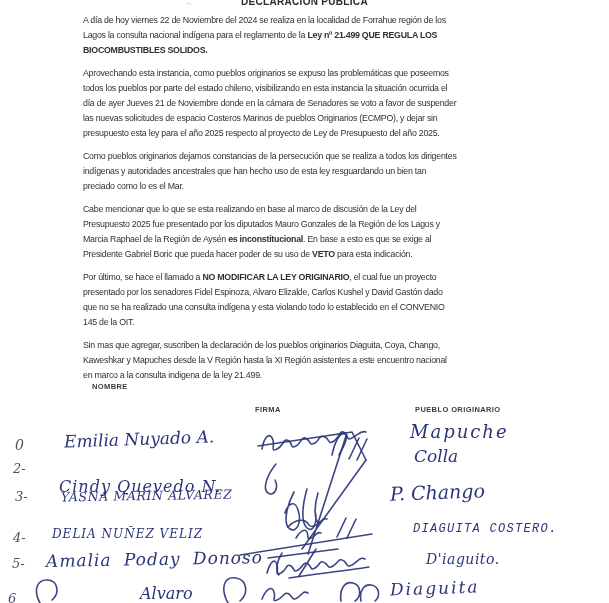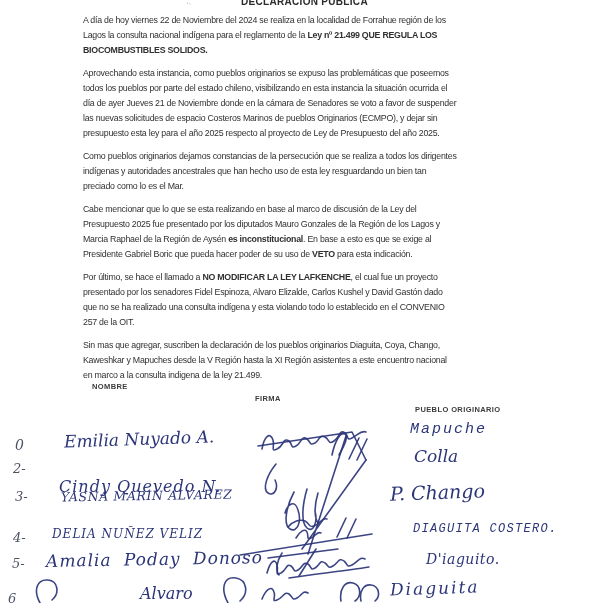--- a/index.html
+++ b/index.html
@@ -28,32 +28,32 @@
   }
   .body-text-block p{margin:0 8px 8px 0;}
   .body-text-block .bold{font-weight:bold;}
   
   .col-header{
     position:absolute;
     font-size:7.5px;font-weight:bold;letter-spacing:.4px;
     color:#3b3b3b;
   }
   .hdr-nombre{left:92px;top:382px;}
-  .hdr-firma{left:255px;top:394px;}
+  .hdr-firma{left:255px;top:405px;}
   .hdr-pueblo{left:415px;top:405px;}
   .sig-row span{
     position:absolute;white-space:nowrap;
     font-family:"DejaVu Serif",serif;font-style:italic;
     color:var(--ink,#2b3578);
   }
   .sig-row .num{color:#4c5164;}
   
   .r1 .num{left:15px;top:437px;font-size:14px;}
   .r1 .name{left:64px;top:429px;font-size:17px;transform:rotate(-2deg);}
-  .r1 .pueblo{left:410px;top:421px;font-size:15px;letter-spacing:2px;font-family:Liberation Mono, monospace;}
+  .r1 .pueblo{left:410px;top:421px;font-size:18px;letter-spacing:2px;}
   
   .r2 .num{left:13px;top:461px;font-size:13px;}
   .r2 .name{left:59px;top:477px;font-size:16px;letter-spacing:1px;}
   .r2 .pueblo{left:414px;top:446px;font-size:17px;}
   
   .r3 .num{left:15px;top:489px;font-size:13px;}
   .r3 .name{left:61px;top:488px;font-size:12.5px;text-transform:uppercase;letter-spacing:.6px;transform:rotate(-1deg);}
   .r3 .pueblo{left:390px;top:481px;font-size:19px;transform:rotate(-2deg);}
   
   .r4 .num{left:13px;top:530px;font-size:13px;}
@@ -81,21 +81,21 @@
 
   <span class="scan-artifact">··</span>
 
   <h1 class="doc-title">DECLARACIÓN PÚBLICA</h1>
 
   <div class="body-text-block" id="paragraphs">
       <p><span>A día de hoy viernes 22 de Noviembre del 2024 se realiza en la localidad de Forrahue región de los Lagos la consulta nacional indígena para el reglamento de la </span><span class="bold">Ley nº 21.499 QUE REGULA LOS BIOCOMBUSTIBLES SOLIDOS.</span></p>
       <p><span>Aprovechando esta instancia, como pueblos originarios se expuso las problemáticas que poseemos todos los pueblos por parte del estado chileno, visibilizando en esta instancia la situación ocurrida el día de ayer Jueves 21 de Noviembre donde en la cámara de Senadores se voto a favor de suspender las nuevas solicitudes de espacio Costeros Marinos de pueblos Originarios (ECMPO), y dejar sin presupuesto esta ley para el año 2025 respecto al proyecto de Ley de Presupuesto del año 2025.</span></p>
       <p><span>Como pueblos originarios dejamos constancias de la persecución que se realiza a todos los dirigentes indígenas y autoridades ancestrales que han hecho uso de esta ley resguardando un bien tan preciado como lo es el Mar.</span></p>
       <p><span>Cabe mencionar que lo que se esta realizando en base al marco de discusión de la Ley del Presupuesto 2025 fue presentado por los diputados Mauro Gonzales de la Región de los Lagos y Marcia Raphael de la Región de Aysén </span><span class="bold">es inconstitucional</span><span>. En base a esto es que se exige al Presidente Gabriel Boric que pueda hacer poder de su uso de </span><span class="bold">VETO</span><span> para esta indicación.</span></p>
-      <p><span>Por último, se hace el llamado a </span><span class="bold">NO MODIFICAR LA LEY LAFKENCHE</span><span>, el cual fue un proyecto presentado por los senadores Fidel Espinoza, Alvaro Elizalde, Carlos Kushel y David Gastón dado que no se ha realizado una consulta indígena y esta violando todo lo establecido en el CONVENIO 257 de la OIT.</span></p>
+      <p><span>Por último, se hace el llamado a </span><span class="bold">NO MODIFICAR LA LEY ORIGINARIO</span><span>, el cual fue un proyecto presentado por los senadores Fidel Espinoza, Alvaro Elizalde, Carlos Kushel y David Gastón dado que no se ha realizado una consulta indígena y esta violando todo lo establecido en el CONVENIO 145 de la OIT.</span></p>
       <p><span>Sin mas que agregar, suscriben la declaración de los pueblos originarios Diaguita, Coya, Chango, Kaweshkar y Mapuches desde la V Región hasta la XI Región asistentes a este encuentro nacional en marco a la consulta indigena de la ley 21.499.</span></p>
     </div>
 
   <span class="col-header hdr-nombre">NOMBRE</span>
   <span class="col-header hdr-firma">FIRMA</span>
   <span class="col-header hdr-pueblo">PUEBLO ORIGINARIO</span>
 
   <div id="sig-rows">
       <div class="sig-row r1">
         <span class="num">0</span>

